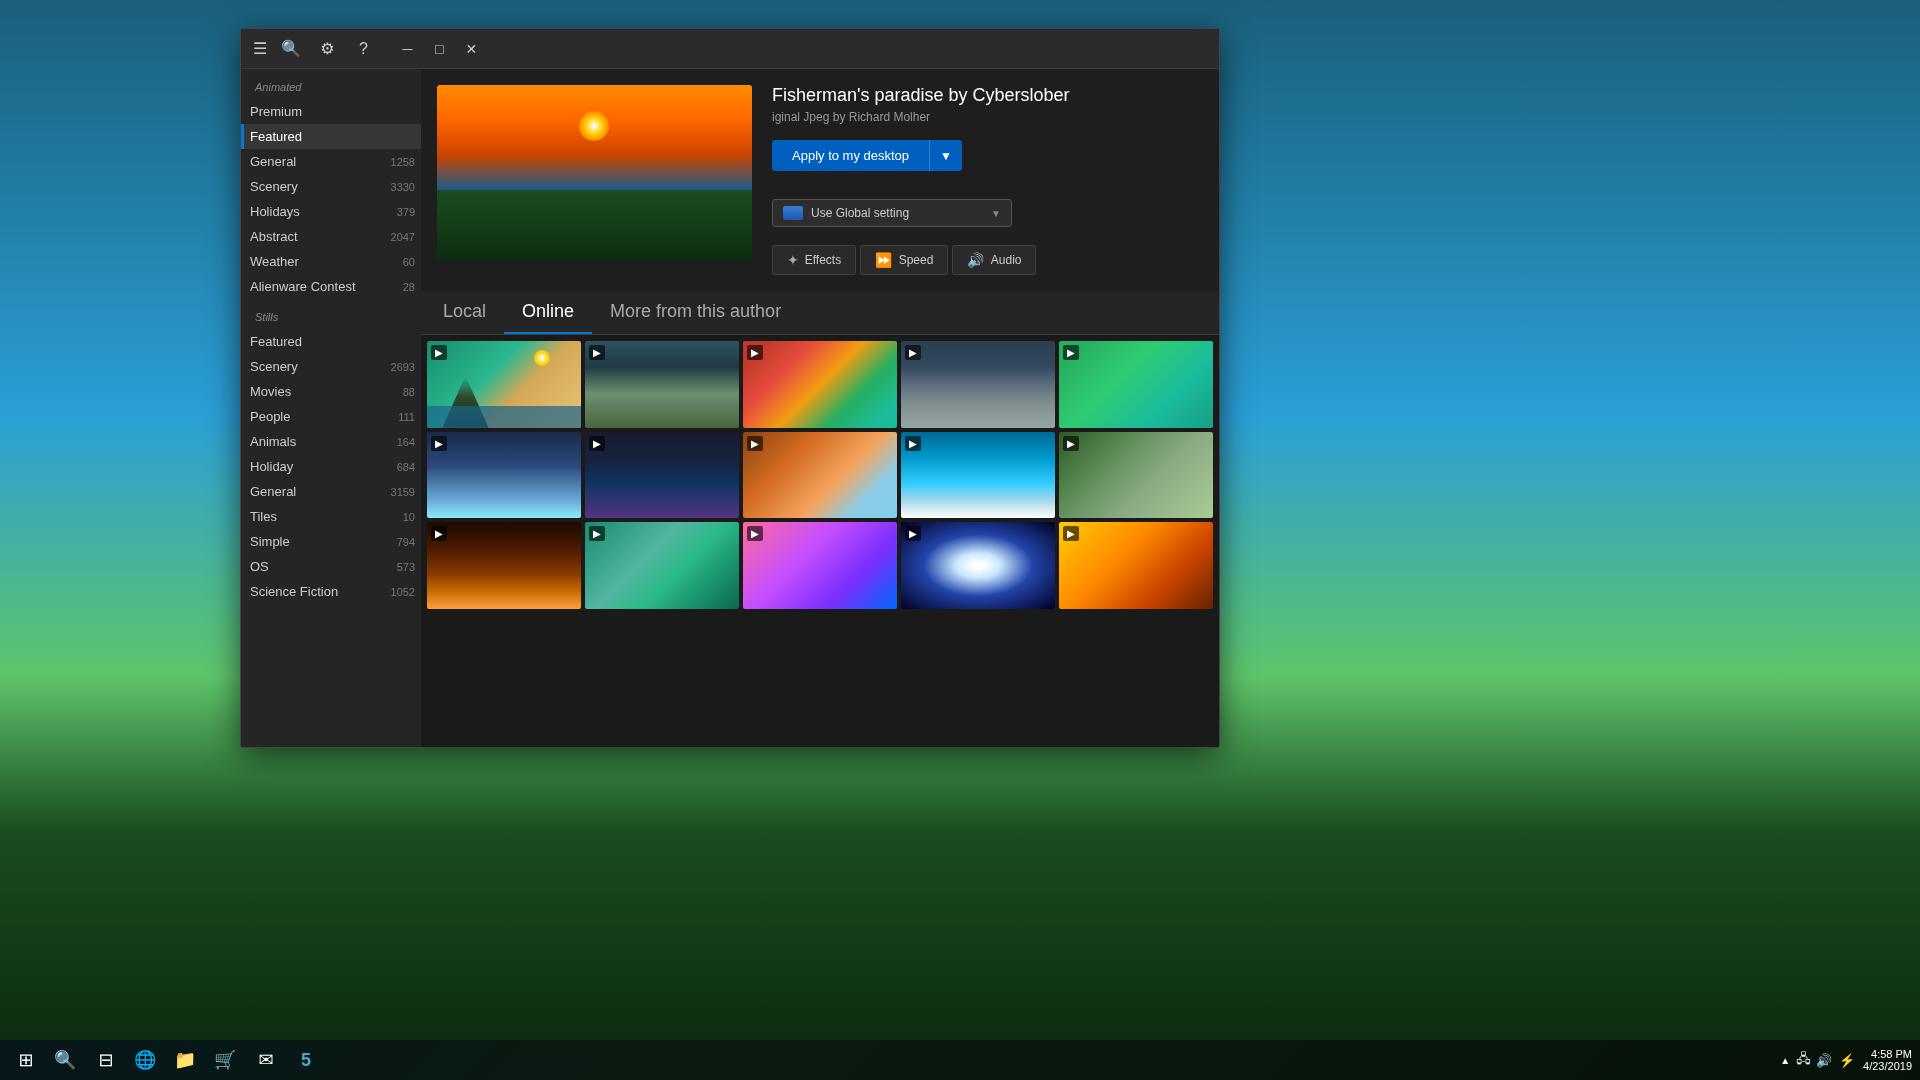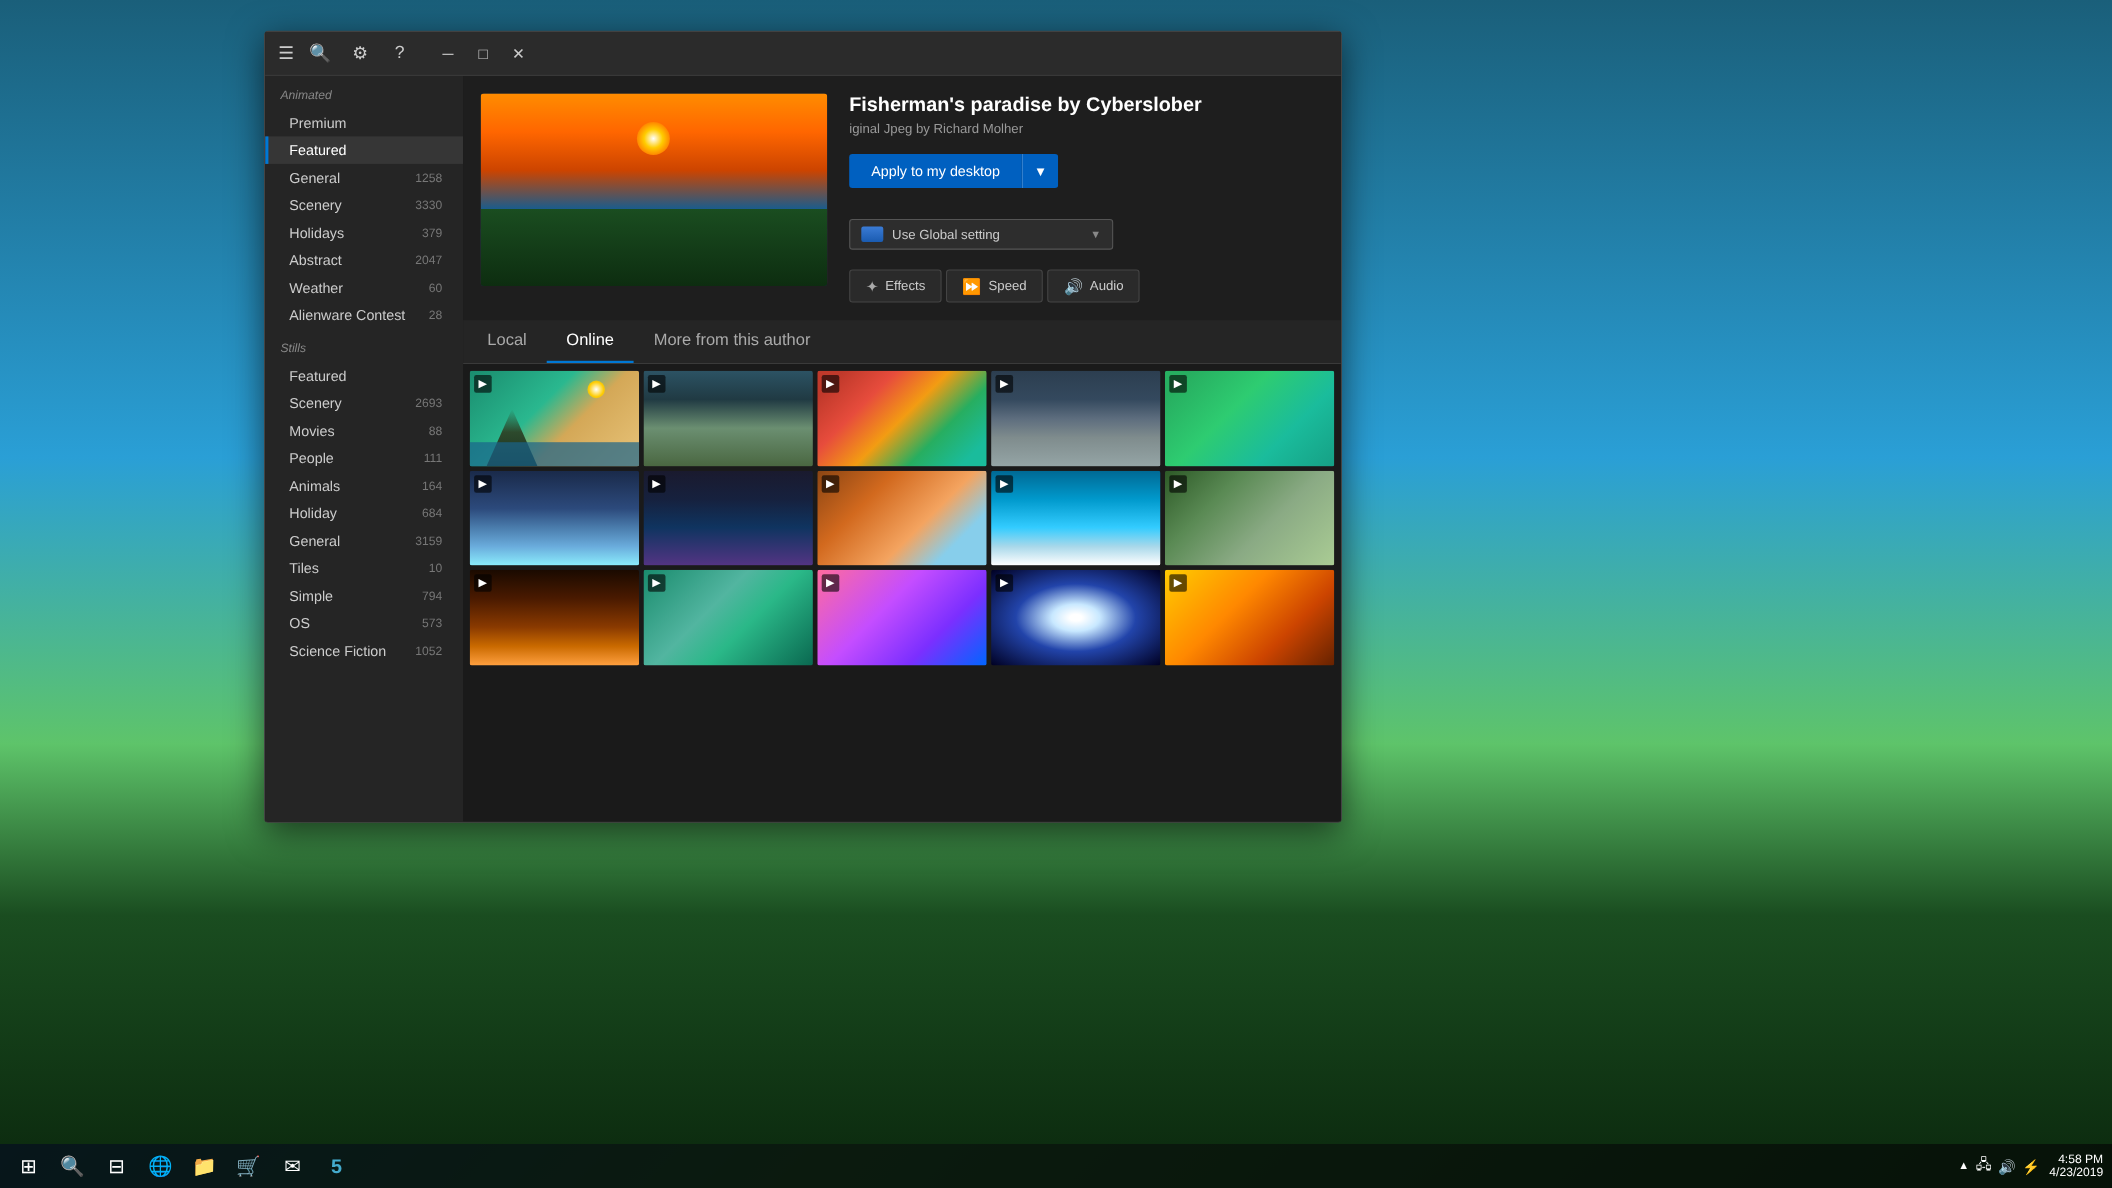--- a/index.html
+++ b/index.html
@@ -163,21 +163,21 @@
       color: #888;
       font-size: 11px;
       padding: 12px 14px 6px 14px;
       text-transform: none;
       font-style: italic;
     }
     .sidebar-item {
       display: flex;
       align-items: center;
       justify-content: space-between;
-      padding: 5px 19px;
+      padding: 5px 6px;
       color: #ccc;
       font-size: 13px;
       cursor: pointer;
       border-left: 3px solid transparent;
     }
     .sidebar-item.active {
       background: rgba(255,255,255,0.08);
       border-left-color: #0078d4;
       color: #fff;
     }
@@ -242,21 +242,21 @@
       background: radial-gradient(circle, #fff 0%, #ffcc00 40%, #ff8800 70%, transparent 100%);
       border-radius: 50%;
     }
 
     .detail-info {
       flex: 1;
     }
     .detail-title {
       color: #ffffff;
       font-size: 18px;
-      font-weight: 700;
+      font-weight: 400;
       margin-bottom: 4px;
     }
     .detail-subtitle {
       color: #999;
       font-size: 12px;
       margin-bottom: 16px;
     }
     .apply-btn-group {
       display: flex;
       margin-bottom: 28px;
@@ -336,21 +336,21 @@
     .gallery-tabs {
       display: flex;
       background: #252525;
       border-bottom: 1px solid #3a3a3a;
       padding: 0 4px;
       flex-shrink: 0;
     }
     .gallery-tab {
       padding: 10px 18px;
       color: #aaa;
-      font-size: 15px;
+      font-size: 18px;
       cursor: pointer;
       border-bottom: 2px solid transparent;
     }
     .gallery-tab.active {
       color: #fff;
       border-bottom-color: #0078d4;
     }
 
     
     .gallery-grid-container {

